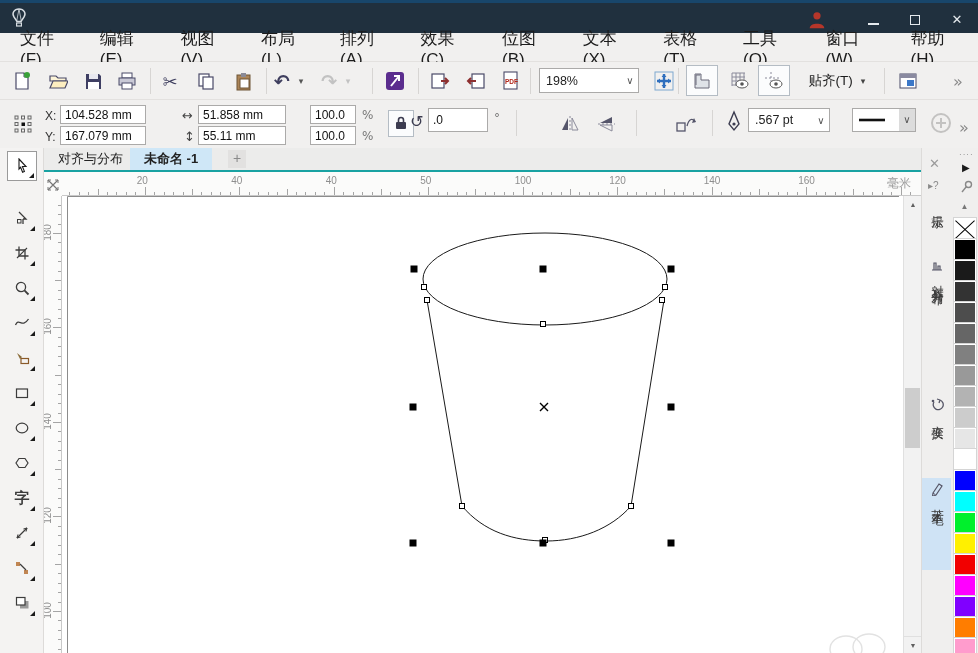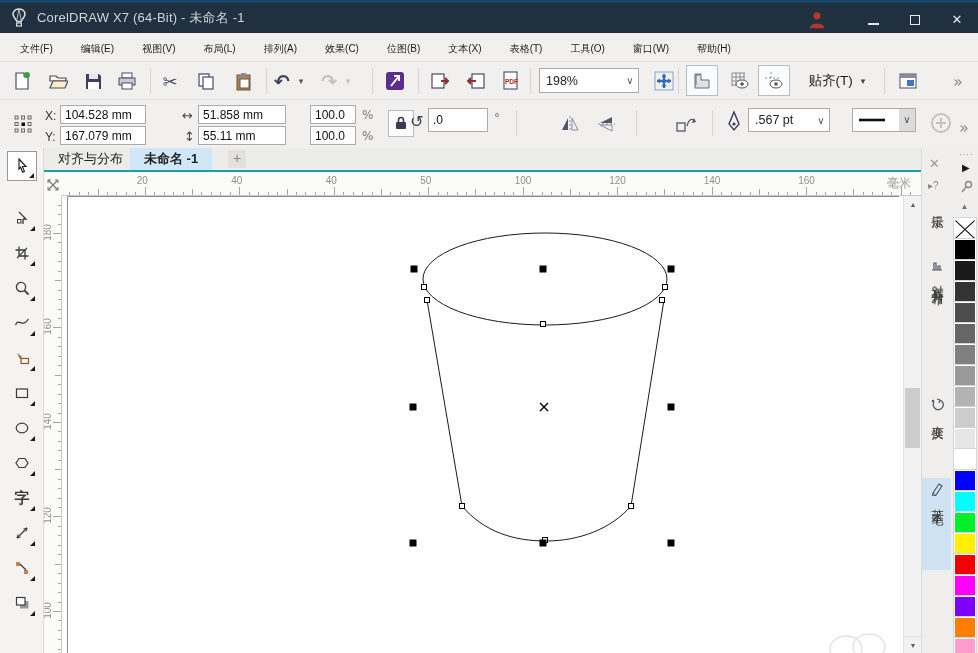--- a/index.html
+++ b/index.html
@@ -12,21 +12,21 @@
   #app-logo { width:20px; height:20px; margin:0 8px 0 9px; }
   #title-text { color:#cdd5dc; font-size:13px; letter-spacing:.2px; }
   #tb-right { position:absolute; right:0; top:0; height:33px; display:flex; align-items:center; }
   #user-icon { width:22px; height:20px; margin-right:24px; }
   .winbtn { width:42px; height:30px; display:flex; align-items:center; justify-content:center; color:#e4e9ed; font-size:13px; cursor:default; }
   #max-glyph { width:10px; height:10px; border:1px solid #e4e9ed; display:inline-block; }
   #min-glyph { width:11px; border-bottom:2px solid #e4e9ed; display:inline-block; height:2px; margin-top:8px;}
 
   
   #menubar { position:absolute; left:0; top:36px; width:978px; height:26px; background:#f1f0ef; display:flex; align-items:center; padding-left:6px; border-bottom:1px solid #e3e1df;}
-  .menu-item { padding:4px 14px; color:#1c1c1c; font-size:10px; }
+  .menu-item { padding:4px 14px; color:#1c1c1c; font-size:17px; }
 
   
   #stdbar { position:absolute; left:0; top:62px; width:978px; height:38px; background:#f1f0ef; border-bottom:1px solid #e3e1df; }
   .tbtn { position:absolute; top:67px; width:28px; height:28px; display:flex; align-items:center; justify-content:center; }
   .tdiv { position:absolute; top:68px; width:1px; height:26px; background:#d7d5d3; }
   .glyph { font-family:"DejaVu Sans",sans-serif; }
   .combo { position:absolute; background:#fff; border:1px solid #abaaa9; display:flex; align-items:center; font-size:12.5px; color:#222; }
   .combo .val { flex:1; padding-left:6px; }
   .combo .car { width:16px; text-align:center; color:#555; font-size:10px; }
   .pressedbtn { border:1px solid #b4bcc4; background:#fbfcfd; }
@@ -89,21 +89,20 @@
 <body>
 
 <div id="app">
 
   <div id="titlebar">
     <svg id="app-logo" viewBox="0 0 20 20">
       <path d="M10,1 C5,1 2.5,5.5 5,9 L8,13.5 L12,13.5 L15,9 C17.5,5.5 15,1 10,1 Z" fill="none" stroke="#d7dde2" stroke-width="1.4"></path>
       <path d="M10,1 L7.6,13.5 M10,1 L12.4,13.5" stroke="#d7dde2" stroke-width="0.8" fill="none"></path>
       <rect x="7.6" y="15" width="4.8" height="3" fill="none" stroke="#d7dde2" stroke-width="1.2"></rect>
     </svg>
-    <span id="title-text">CorelDRAW X7 (64-Bit) - 未命名 -1</span>
     <div id="tb-right">
       <svg id="user-icon" viewBox="0 0 16 16">
         <circle cx="8" cy="4.6" r="2.9" fill="#b5362a"></circle>
         <path d="M2.2,14.5 C2.2,9.8 13.8,9.8 13.8,14.5 Z" fill="#b5362a"></path>
       </svg>
       <div class="winbtn">
           <span id="min-glyph"></span>
         </div>
       <div class="winbtn">
           <span id="max-glyph"></span>

